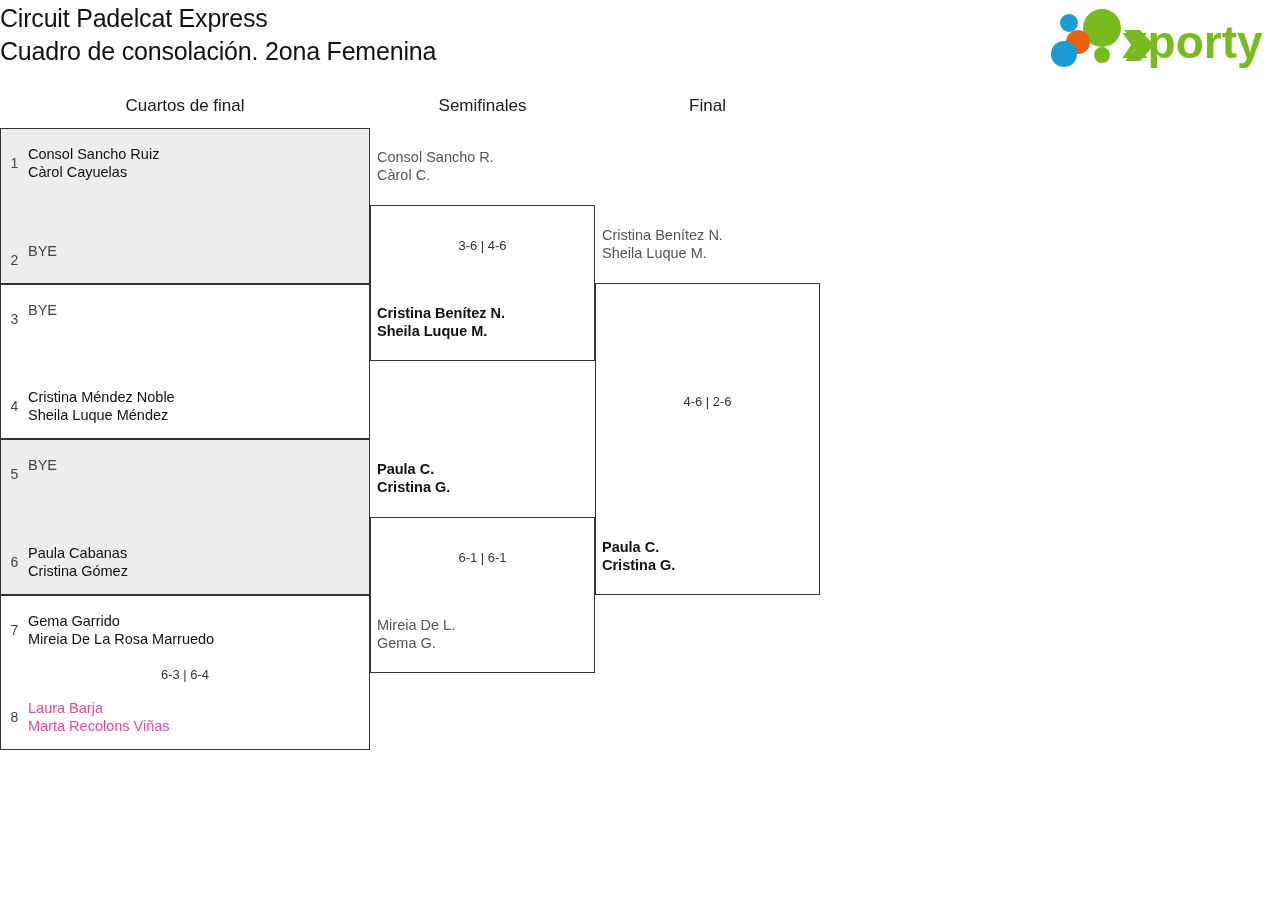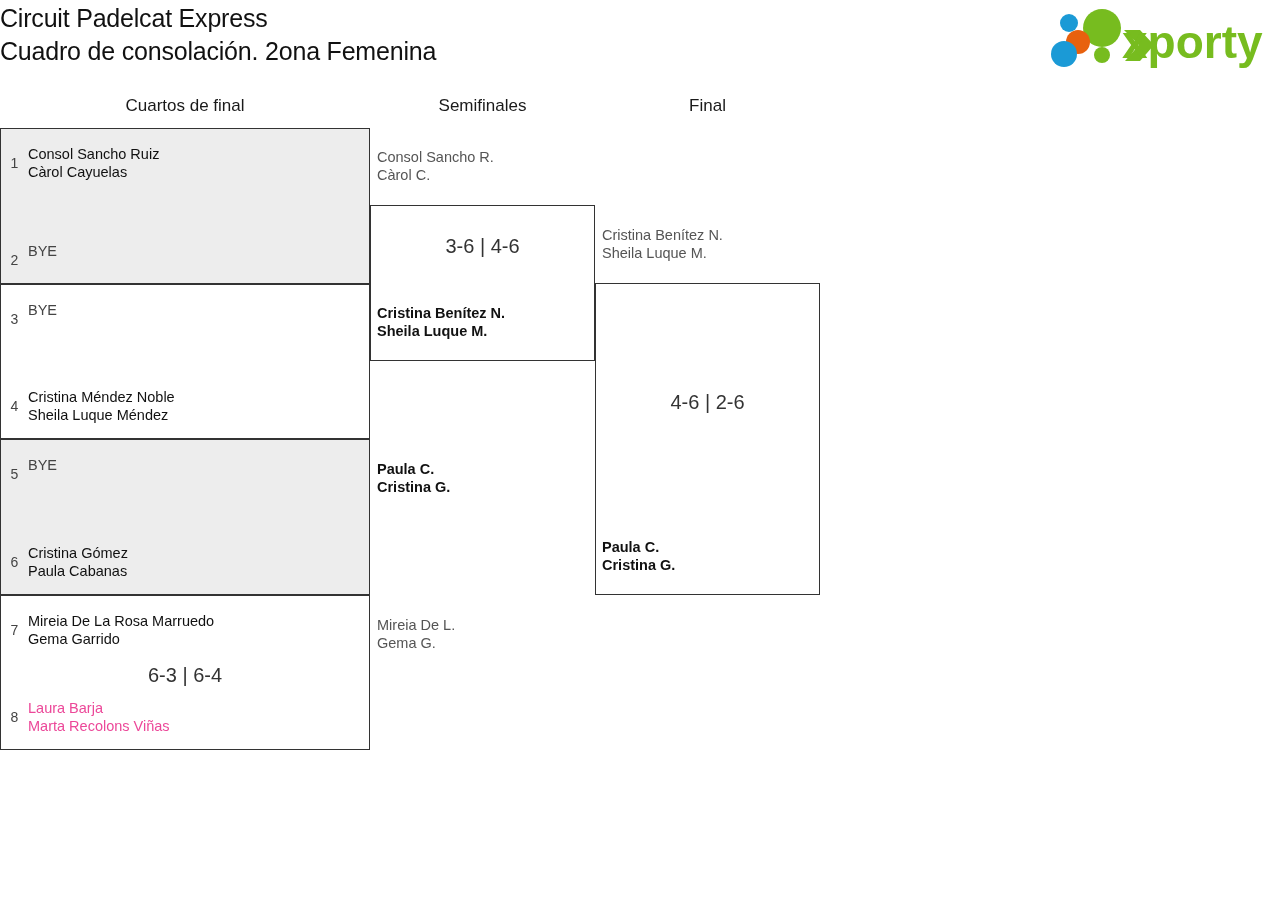--- a/index.html
+++ b/index.html
@@ -78,21 +78,21 @@
 
   
   .team.top    { top: 16px; }
   .team.bottom { bottom: 14px; }
   .team.bottom .seed { padding-top: 9px; }
 
   .score {
     position: absolute;
     left: 0; right: 0;
     text-align: center;
-    font-size: 20px;
+    font-size: 13px;
     line-height: 18px;
     color: #333333;
     white-space: nowrap;
   }
 
   
   .label-pair {
     position: absolute;
     white-space: nowrap;
   }
@@ -169,32 +169,32 @@
     <div class="team top bye">
       <div class="seed">5</div>
       <div class="names">
         <div class="name">BYE</div>
       </div>
     </div>
     <div class="score" style="top:66px;"></div>
     <div class="team bottom winner">
       <div class="seed">6</div>
       <div class="names">
+        <div class="name">Paula Cabanas</div>
         <div class="name">Cristina Gómez</div>
-        <div class="name">Paula Cabanas</div>
       </div>
     </div>
   </div>
 
   <div class="match" style="left:0px; top:595px; width:370px; height:155px;">
     <div class="team top winner">
       <div class="seed">7</div>
       <div class="names">
+        <div class="name">Gema Garrido</div>
         <div class="name">Mireia De La Rosa Marruedo</div>
-        <div class="name">Gema Garrido</div>
       </div>
     </div>
     <div class="score" style="top:70px;">6-3 | 6-4</div>
     <div class="team bottom loser">
       <div class="seed">8</div>
       <div class="names">
         <div class="name">Laura Barja</div>
         <div class="name">Marta Recolons Viñas</div>
       </div>
     </div>
@@ -212,20 +212,23 @@
   <div class="label-pair winner" style="left:377px; top:304px;">
     <div class="name">Cristina Benítez N.</div>
     <div class="name">Sheila Luque M.</div>
   </div>
 
   <div class="label-pair winner" style="left:377px; top:460px;">
     <div class="name">Paula C.</div>
     <div class="name">Cristina G.</div>
   </div>
 
+  <div class="match" style="left:370px; top:517px; width:225px; height:156px;">
+    <div class="score" style="top:31px;">6-1 | 6-1</div>
+  </div>
 
   <div class="label-pair loser" style="left:377px; top:616px;">
     <div class="name">Mireia De L.</div>
     <div class="name">Gema G.</div>
   </div>
 
   <div class="label-pair loser" style="left:602px; top:226px;">
     <div class="name">Cristina Benítez N.</div>
     <div class="name">Sheila Luque M.</div>
   </div>

